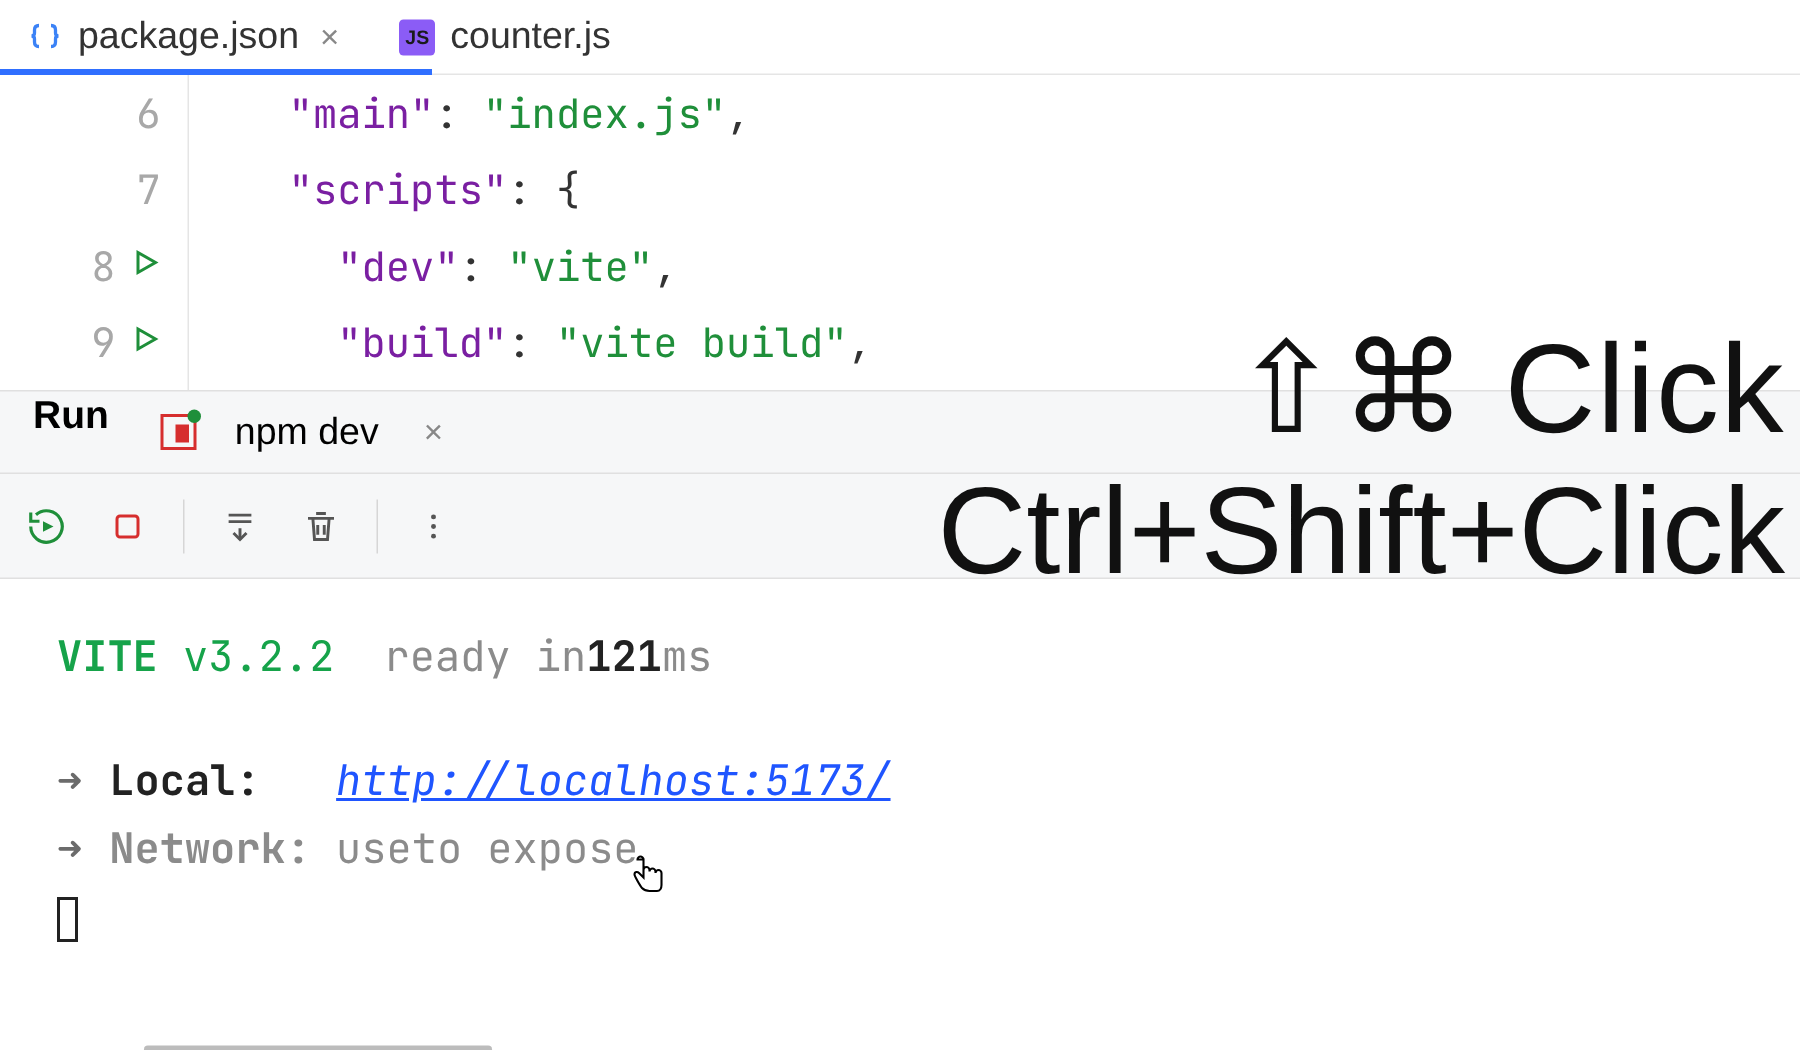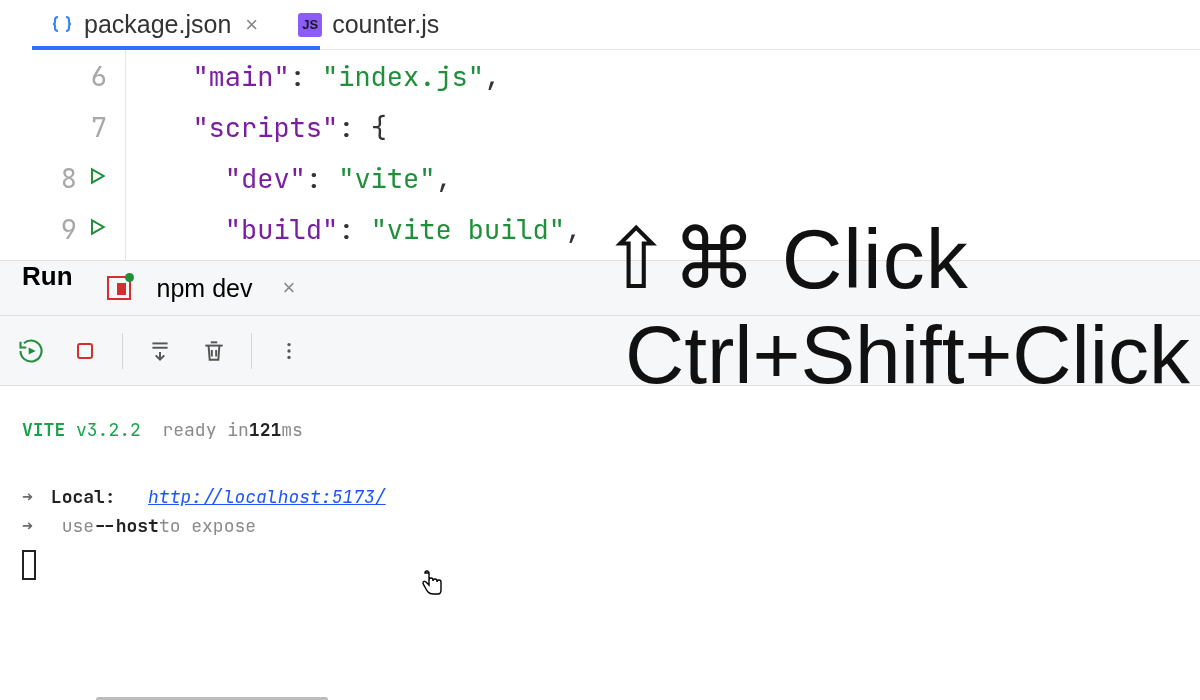--- a/index.html
+++ b/index.html
@@ -1,20 +1,20 @@
 <!DOCTYPE html>
 <html><head>
 <meta charset="utf-8">
 <style>
   * { box-sizing: border-box; margin: 0; padding: 0; }
   html, body { width: 1200px; height: 700px; overflow: hidden; font-family: -apple-system, BlinkMacSystemFont, "Segoe UI", sans-serif; background: #fff; }
   .mono { font-family: "JetBrains Mono", Menlo, Consolas, monospace; }
 
   
-  .editor-tabs { height: 50px; display: flex; align-items: center; border-bottom: 1px solid #e5e5e5; position: relative; margin-left: 32px; }
+  .editor-tabs { height: 50px; display: flex; align-items: center; border-bottom: 1px solid #e5e5e5; position: relative; }
   .editor-tab { display: flex; align-items: center; gap: 10px; padding: 0 18px; height: 100%; color: #333; font-size: 25px; cursor: pointer; }
   .editor-tab.active { position: relative; }
   .active-underline { position: absolute; bottom: -1px; left: 0; width: 288px; height: 4px; background: #2f6fff; }
   .tab-close { color: #888; font-size: 22px; padding: 0 4px; }
   .icon-json { width: 24px; height: 24px; display: inline-flex; align-items: center; justify-content: center; color: #3b82f6; }
   .icon-js { width: 24px; height: 24px; background: #8b5cf6; border-radius: 3px; display: inline-flex; align-items: center; justify-content: center; font-weight: 700; font-size: 13px; color: #1a1a1a; }
 
   
   .editor-body { height: 210px; display: flex; }
   .gutter { width: 126px; border-right: 1px solid #e5e5e5; }
@@ -36,31 +36,31 @@
   .npm-icon { width: 24px; height: 24px; border: 2.5px solid #d62e2e; position: relative; }
   .npm-icon::after { content: ""; position: absolute; top: -5px; right: -5px; width: 9px; height: 9px; background: #1f8f3a; border-radius: 50%; }
   .npm-icon .inner { position: absolute; right: 3px; bottom: 3px; width: 9px; height: 12px; background: #d62e2e; }
 
   
   .run-toolbar { height: 70px; background: #f6f7f8; border-bottom: 1px solid #e0e0e0; display: flex; align-items: center; padding: 0 14px; gap: 20px; }
   .tb-btn { width: 34px; height: 34px; display: inline-flex; align-items: center; justify-content: center; color: #555; cursor: pointer; }
   .tb-sep { width: 1px; height: 36px; background: #d6d6d6; }
 
   
-  .terminal { padding: 30px 22px; font-size: 18px; line-height: 1.6; }
+  .terminal { padding: 30px 22px; font-size: 28px; line-height: 1.6; margin-left: 16px; }
   .t-row { display: flex; align-items: baseline; gap: 0; }
   .vite { color: #16a34a; font-weight: 700; }
   .muted { color: #8b8b8b; }
   .bold { font-weight: 700; color: #222; }
   .arrow { color: #6b6b6b; padding-right: 18px; }
   .url { color: #1f55ff; text-decoration: underline; cursor: pointer; font-style: italic; }
   .cursor-block { display:inline-block; width: 14px; height: 30px; border: 2px solid #222; margin-top: 10px; }
 
   
-  .overlay { position: absolute; right: 10px; top: 210px; text-align: left; pointer-events: none; }
+  .overlay { position: absolute; right: 10px; top: 210px; text-align: right; pointer-events: none; }
   .overlay .line1 { font-size: 84px; letter-spacing: 1px; color: #111; font-weight: 400; }
   .overlay .line2 { font-size: 82px; color: #111; font-weight: 400; margin-left: 24px; }
 
   
   .hand-cursor { position: absolute; left: 419px; top: 570px; width: 28px; height: 30px; pointer-events: none; }
 </style>
 </head>
 <body>
 
 <div class="editor-tabs">
@@ -178,23 +178,23 @@
   </div>
   <div style="height:38px"></div>
   <div class="t-row">
     <span class="arrow">➜</span>
     <span class="bold">Local:</span>
     <span>&nbsp;&nbsp;&nbsp;</span>
     <span class="url">http://localhost:5173/</span>
   </div>
   <div class="t-row">
     <span class="arrow">➜</span>
+    <span class="muted" style="font-weight:700;color:#8b8b8b">Network:</span>
     <span>&nbsp;</span>
     <span class="muted">use </span>
-    <span class="bold">--host</span>
     <span class="muted"> to expose</span>
   </div>
   <span class="cursor-block"></span>
 </div>
 
 <div class="overlay">
   <div class="line1">⇧⌘ Click</div>
   <div class="line2">Ctrl+Shift+Click</div>
 </div>
 

